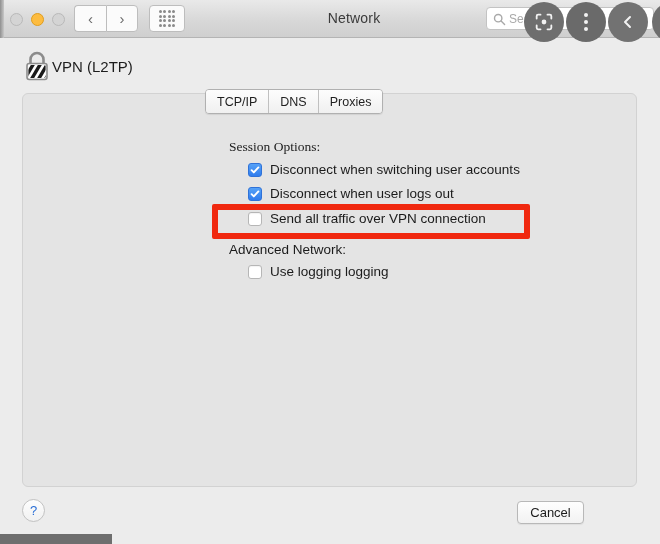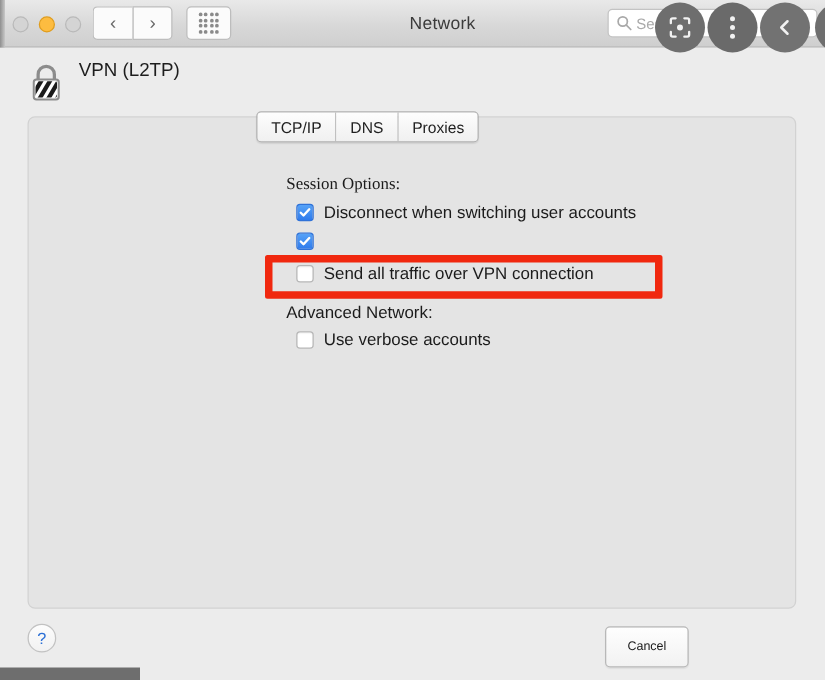--- a/index.html
+++ b/index.html
@@ -132,22 +132,21 @@
   #ovl-back   { left: 608px; top: 2px;  width: 40px; height: 40px; background: #727272; }
   #ovl-edge   { left: 652px; top: 2px;  width: 40px; height: 40px; background: #6e6e6e; }
   .menu-dots  { display: flex; flex-direction: column; gap: 3px; }
   .menu-dots i { display: block; width: 4px; height: 4px; border-radius: 50%; background: #f2f2f2; }
 
   
   #vpn-header {
     position: absolute;
     left: 22px; top: 48px;
     display: flex;
-    align-items: flex-start;
-    gap: 11px;
+    align-items: center;
   }
   #vpn-name {
     font-size: 15px;
     color: #1d1d1d;
   }
   #lock-icon { width: 30px; height: 36px; display: block; }
 
   #panel {
     position: absolute;
     left: 22px; top: 93px;
@@ -192,21 +191,21 @@
   .group-label {
     position: absolute;
     font-size: 13.5px;
     color: #1b1b1b;
   }
   #session-label  { left: 229px; top: 139px; font-family: Liberation Serif, serif; }
   #advanced-label { left: 229px; top: 242px; }
 
   .optrow {
     position: absolute;
-    left: 237px;
+    left: 248px;
     display: flex;
     align-items: center;
     gap: 8px;
     font-size: 13.5px;
     color: #1b1b1b;
     white-space: nowrap;
   }
   #opt-switch   { top: 162px; }
   #opt-logout   { top: 186px; }
   #opt-alltraf  { top: 211px; }
@@ -254,31 +253,32 @@
     box-sizing: border-box;
     display: flex;
     align-items: center;
     justify-content: center;
     font-size: 13px;
     color: #2a6fd6;
   }
   .pushbtn {
     position: absolute;
     top: 501px;
-    height: 33px;
+    height: 23px;
     background: linear-gradient(to bottom, #fefefe, #f2f2f2);
     border: 1px solid #b8b8b8;
     border-radius: 4px;
     box-sizing: border-box;
     display: flex;
     align-items: center;
     justify-content: center;
-    font-size: 10px;
+    font-size: 13px;
     color: #1b1b1b;
     box-shadow: 0 1px 1px rgba(0,0,0,.06);
+    margin-left: 33px;
   }
   #cancel-button { left: 484px; width: 67px; }
   #ok-button     { left: 559px; width: 80px; }
 
   
   #bottom-strip {
     position: absolute;
     left: 0; top: 534px;
     width: 112px; height: 10px;
     background: #6e6e6e;
@@ -410,34 +410,35 @@
     </span>
     <span>Disconnect when switching user accounts</span>
   </div>
 
   <div class="optrow" id="opt-logout">
     <span class="cb on">
       <svg class="tick" width="10" height="10" viewBox="0 0 10 10" fill="none" stroke="#ffffff" stroke-width="1.9" stroke-linecap="round" stroke-linejoin="round">
         <polyline points="1.6,5.2 3.8,7.4 8.4,2.4"></polyline>
       </svg>
     </span>
+    <span>Disconnect when user logs out</span>
   </div>
 
   <div class="optrow" id="opt-alltraf">
     <span class="cb off"></span>
     <span>Send all traffic over VPN connection</span>
   </div>
 
   <div id="redbox"></div>
 
   <div class="group-label" id="advanced-label">Advanced Network:</div>
 
   <div class="optrow" id="opt-verbose">
     <span class="cb off"></span>
-    <span>Use verbose accounts</span>
+    <span>Use logging logging</span>
   </div>
 
   <div id="help-button">
     <span>?</span>
   </div>
 
   <div class="pushbtn" id="cancel-button">Cancel</div>
 
 
   <div id="bottom-strip"></div>

